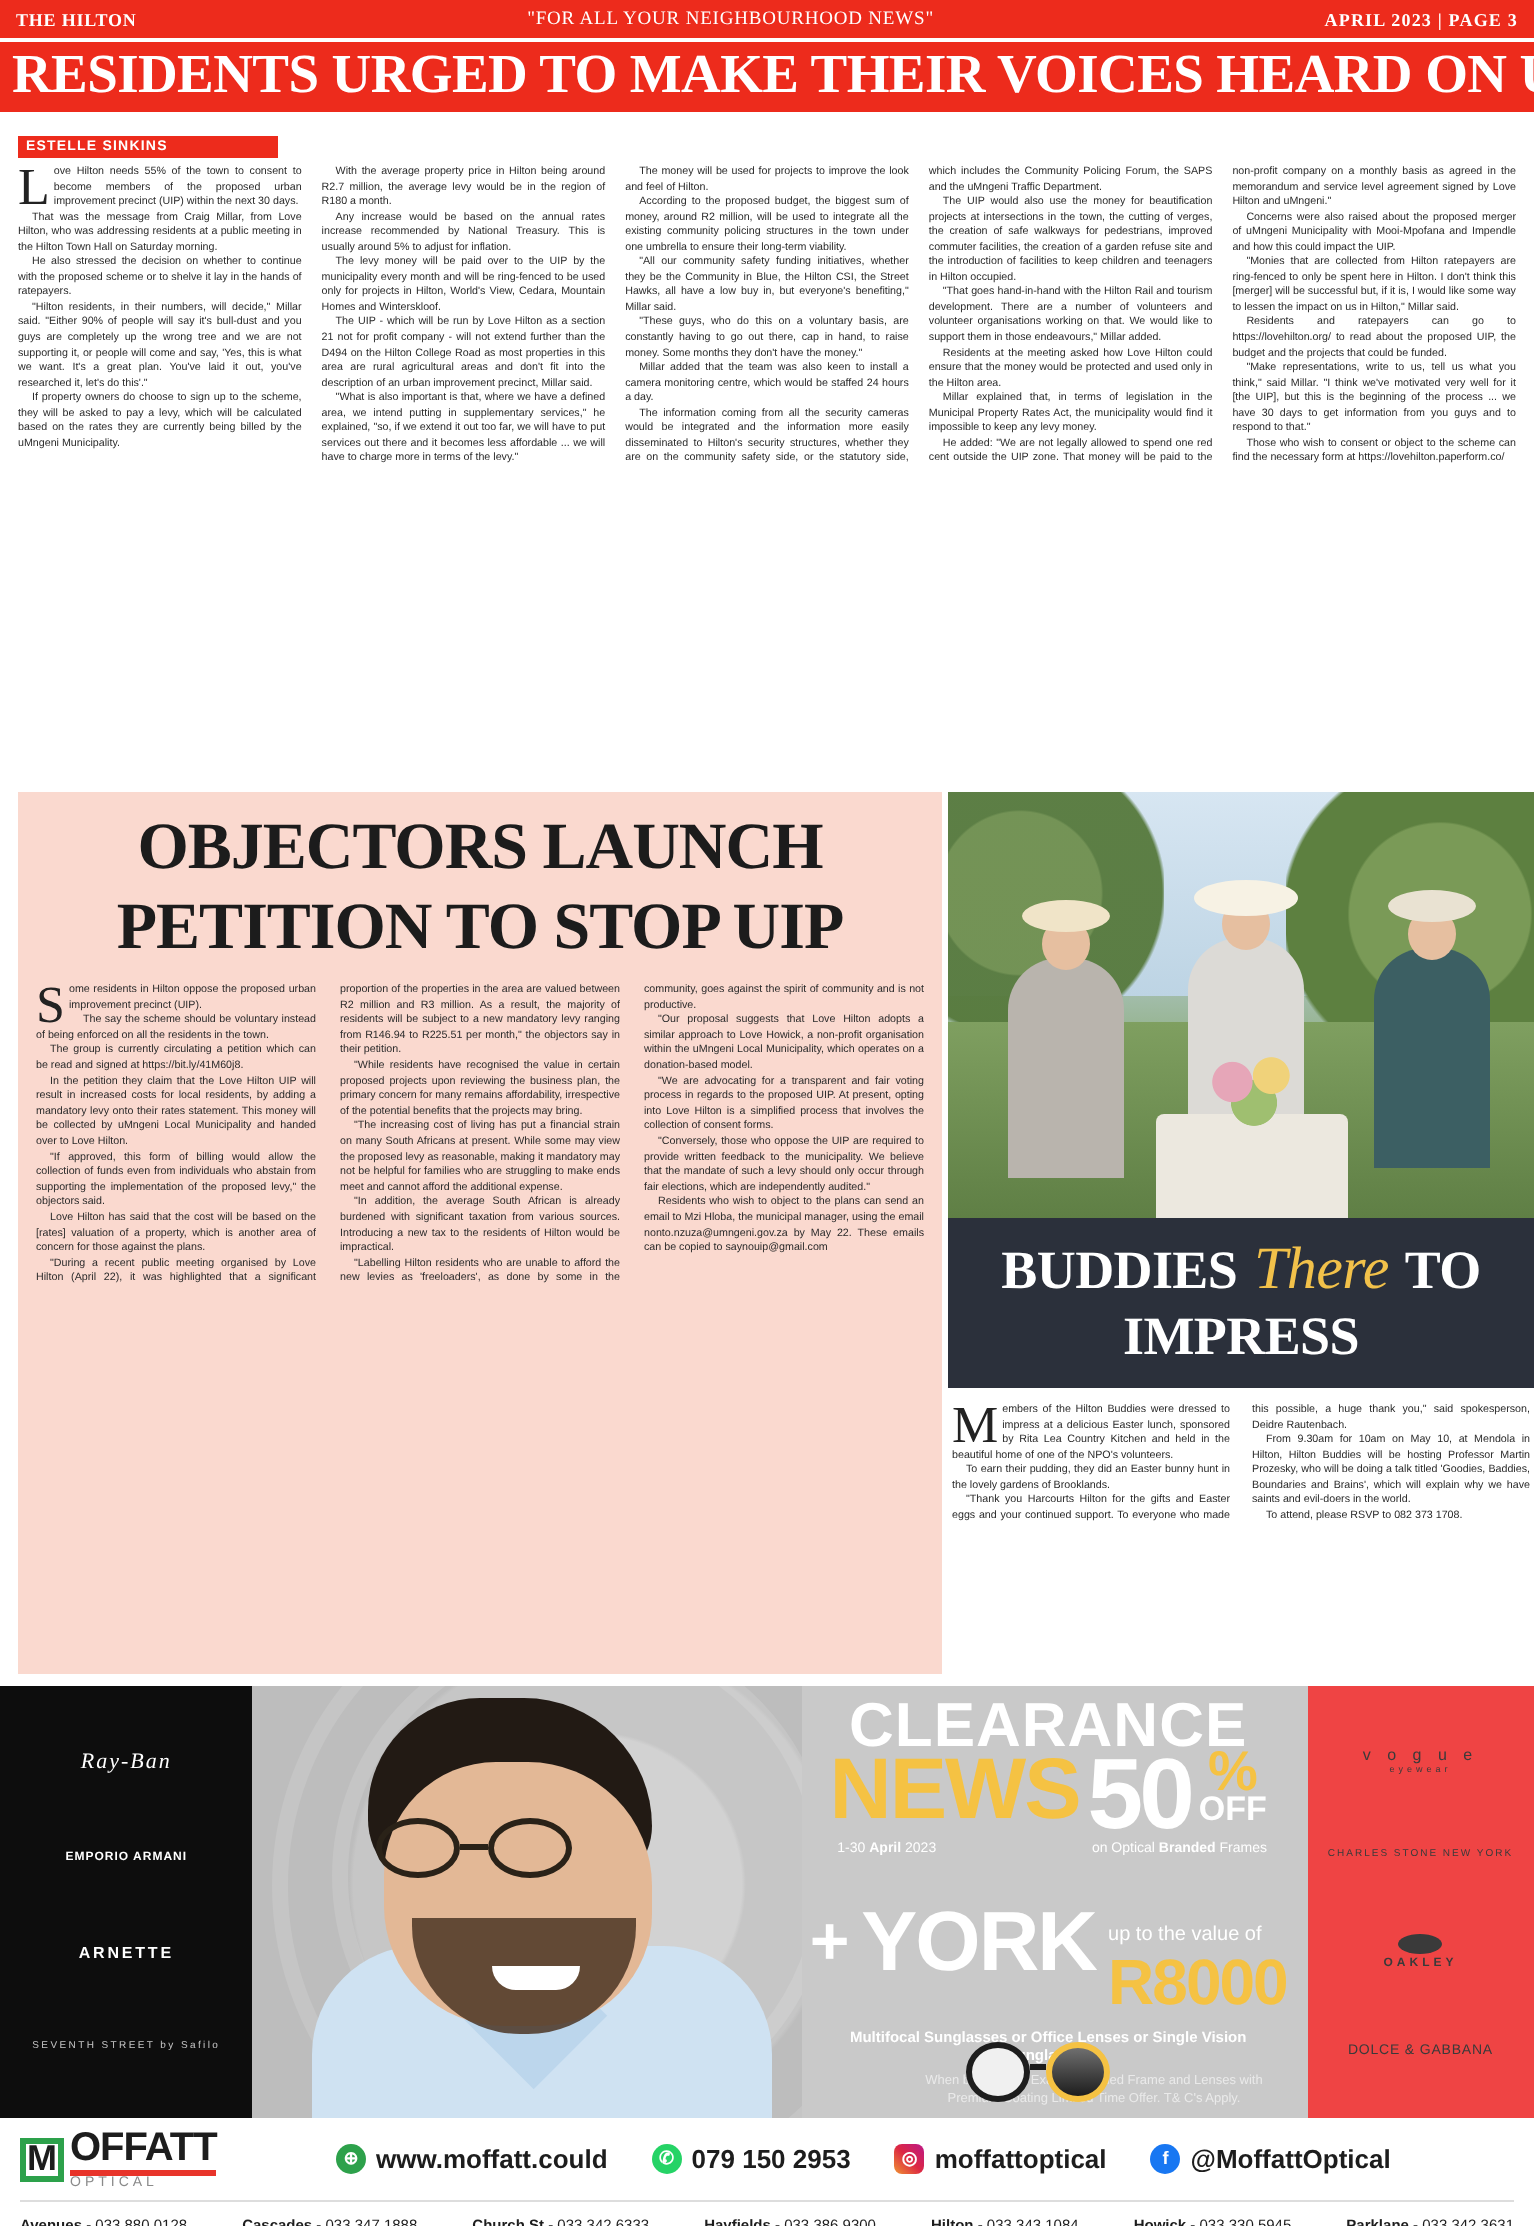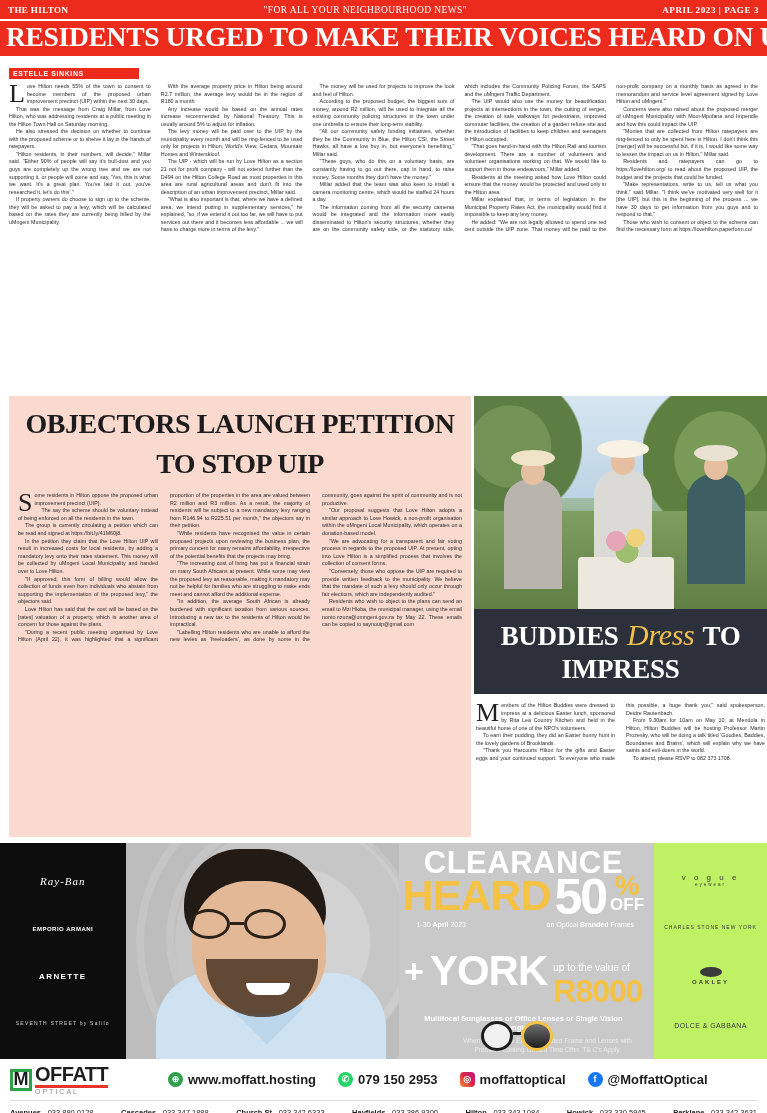--- a/index.html
+++ b/index.html
@@ -54,21 +54,21 @@
   }
 
   
   .pink-block {
     position: absolute; left: 9px; top: 396px;
     width: 462px; height: 441px; background: #FAD9CF;
   }
   .pink-inner { padding: 8px 9px 6px 9px; }
   .story2-head {
     font-family: "Liberation Serif", serif;
-    font-weight: 700; font-size: 28px; line-height: 40px;
+    font-weight: 700; font-size: 33px; line-height: 40px;
     text-align: center; color: #1c1c1c; letter-spacing: -0.5px;
   }
   .cols3 {
     column-count: 3; column-gap: 12px; margin-top: 8px;
     font-size: 5.35px; line-height: 7.6px; color: #2b2b2b;
     text-align: justify; height: 340px;
   }
   .cols3 p { text-indent: 7px; }
   .cols3 p.first { text-indent: 0; }
 
@@ -190,21 +190,21 @@
   .ad-offer .fineprint { font-size: 6.5px; line-height:9px; color:#eaeaea; margin-top:4px;
       width: 185px; margin-left:auto; margin-right: 4px; }
   .ad-offer .specs { position:absolute; left: 82px; bottom: 8px; width: 74px; height: 34px; }
   .ad-offer .specs i { position:absolute; bottom:0; width:32px; height:30px; border-radius:50%; display:block;}
   .ad-offer .specs i.a { left:0; border:3px solid #1d1d1d; background:#f0f0f0;}
   .ad-offer .specs i.b { left:40px; border:3px solid #F5C243;
       background: linear-gradient(#6f6f6f, #1d1d1d); }
   .ad-offer .specs u { position:absolute; left:32px; bottom:16px; width:8px; height:3px; background:#1d1d1d; display:block;}
 
   .ad-brands-right {
-    width: 115px; background:#bef264; color:#3a3a3a;
+    width: 115px; background:#ef4444; color:#3a3a3a;
     display:flex; flex-direction:column; justify-content:space-around; align-items:center;
     font-size:7px; padding: 12px 0; text-align:center;
   }
   .ad-brands-right .b-vogue { font-size:8px; letter-spacing:3px; }
   .ad-brands-right .b-vogue small { display:block; font-size:4.5px; letter-spacing:2px; }
   .ad-brands-right .b-charles { font-size:5px; letter-spacing:1px; line-height:7px; }
   .ad-brands-right .b-oakley { font-size:6px; letter-spacing:2px; font-weight:700;}
   .ad-brands-right .b-dg { font-size:7px; letter-spacing:.4px; }
   .oakley-mark { width:22px; height:10px; border-radius:50%; background:#3a3a3a; margin: 0 auto 2px; }
 
@@ -318,21 +318,21 @@
         <div class="head"></div>
         <div class="hat"></div>
     </div>
     <div class="table"></div>
     <div class="flowers"></div>
   </div>
 
   <div class="buddies-bar">
     <div>
       <span>BUDDIES</span>
-      <span class="script">Dress</span>
+      <span class="script">There</span>
       <span>TO</span>
     </div>
     <div>IMPRESS</div>
   </div>
   <div class="buddies-text" id="story3-body">
       <p class="first"><span class="dropcap">M</span>embers of the Hilton Buddies were dressed to impress at a delicious Easter lunch, sponsored by Rita Lea Country Kitchen and held in the beautiful home of one of the NPO's volunteers.</p>
       <p>To earn their pudding, they did an Easter bunny hunt in the lovely gardens of Brooklands.</p>
       <p>"Thank you Harcourts Hilton for the gifts and Easter eggs and your continued support. To everyone who made this possible, a huge thank you," said spokesperson, Deidre Rautenbach.</p>
       <p>From 9.30am for 10am on May 10, at Mendola in Hilton, Hilton Buddies will be hosting Professor Martin Prozesky, who will be doing a talk titled 'Goodies, Baddies, Boundaries and Brains', which will explain why we have saints and evil-doers in the world.</p>
       <p>To attend, please RSVP to 082 373 1708.</p>
@@ -360,21 +360,21 @@
         <div class="glasses">
           <i class="a"></i>
             <u></u>
             <i class="b"></i>
         </div>
       </div>
 
       <div class="ad-offer">
         <div class="line1">CLEARANCE</div>
         <div class="row2">
-          <div class="sale">HEARD</div>
+          <div class="sale">NEWS</div>
           <div class="fifty">50</div>
           <div>
             <div class="pct">%</div>
             <div class="off">OFF</div>
           </div>
         </div>
         <div class="subrow">
           <span><span>1-30 </span><b>April</b><span> 2023</span></span>
           <span><span>on Optical </span><b>Branded</b><span> Frames</span></span>
         </div>
@@ -414,21 +414,21 @@
         <div class="moffatt-logo">
           <div class="mbox">M</div>
           <div>
             <div class="mtext">OFFATT</div>
             <div class="mbar"></div>
             <div class="mopt">OPTICAL</div>
           </div>
         </div>
         <div class="contact">
           <span class="cicon ic-web">⊕</span>
-          <span>www.moffatt.hosting</span>
+          <span>www.moffatt.could</span>
         </div>
         <div class="contact">
           <span class="cicon ic-wa">✆</span>
           <span>079 150 2953</span>
         </div>
         <div class="contact">
           <span class="cicon ic-ig">◎</span>
           <span>moffattoptical</span>
         </div>
         <div class="contact">

